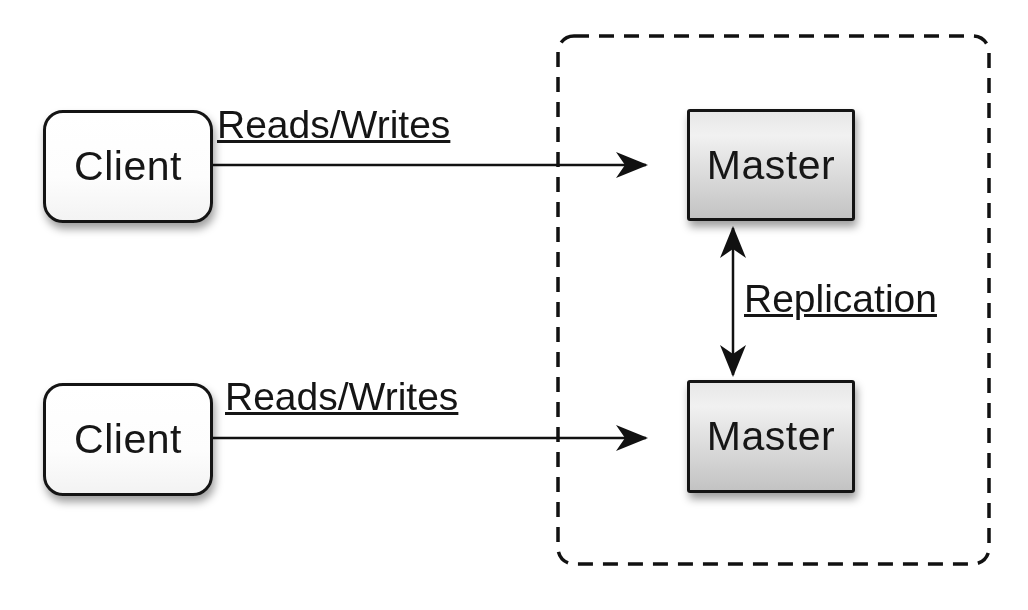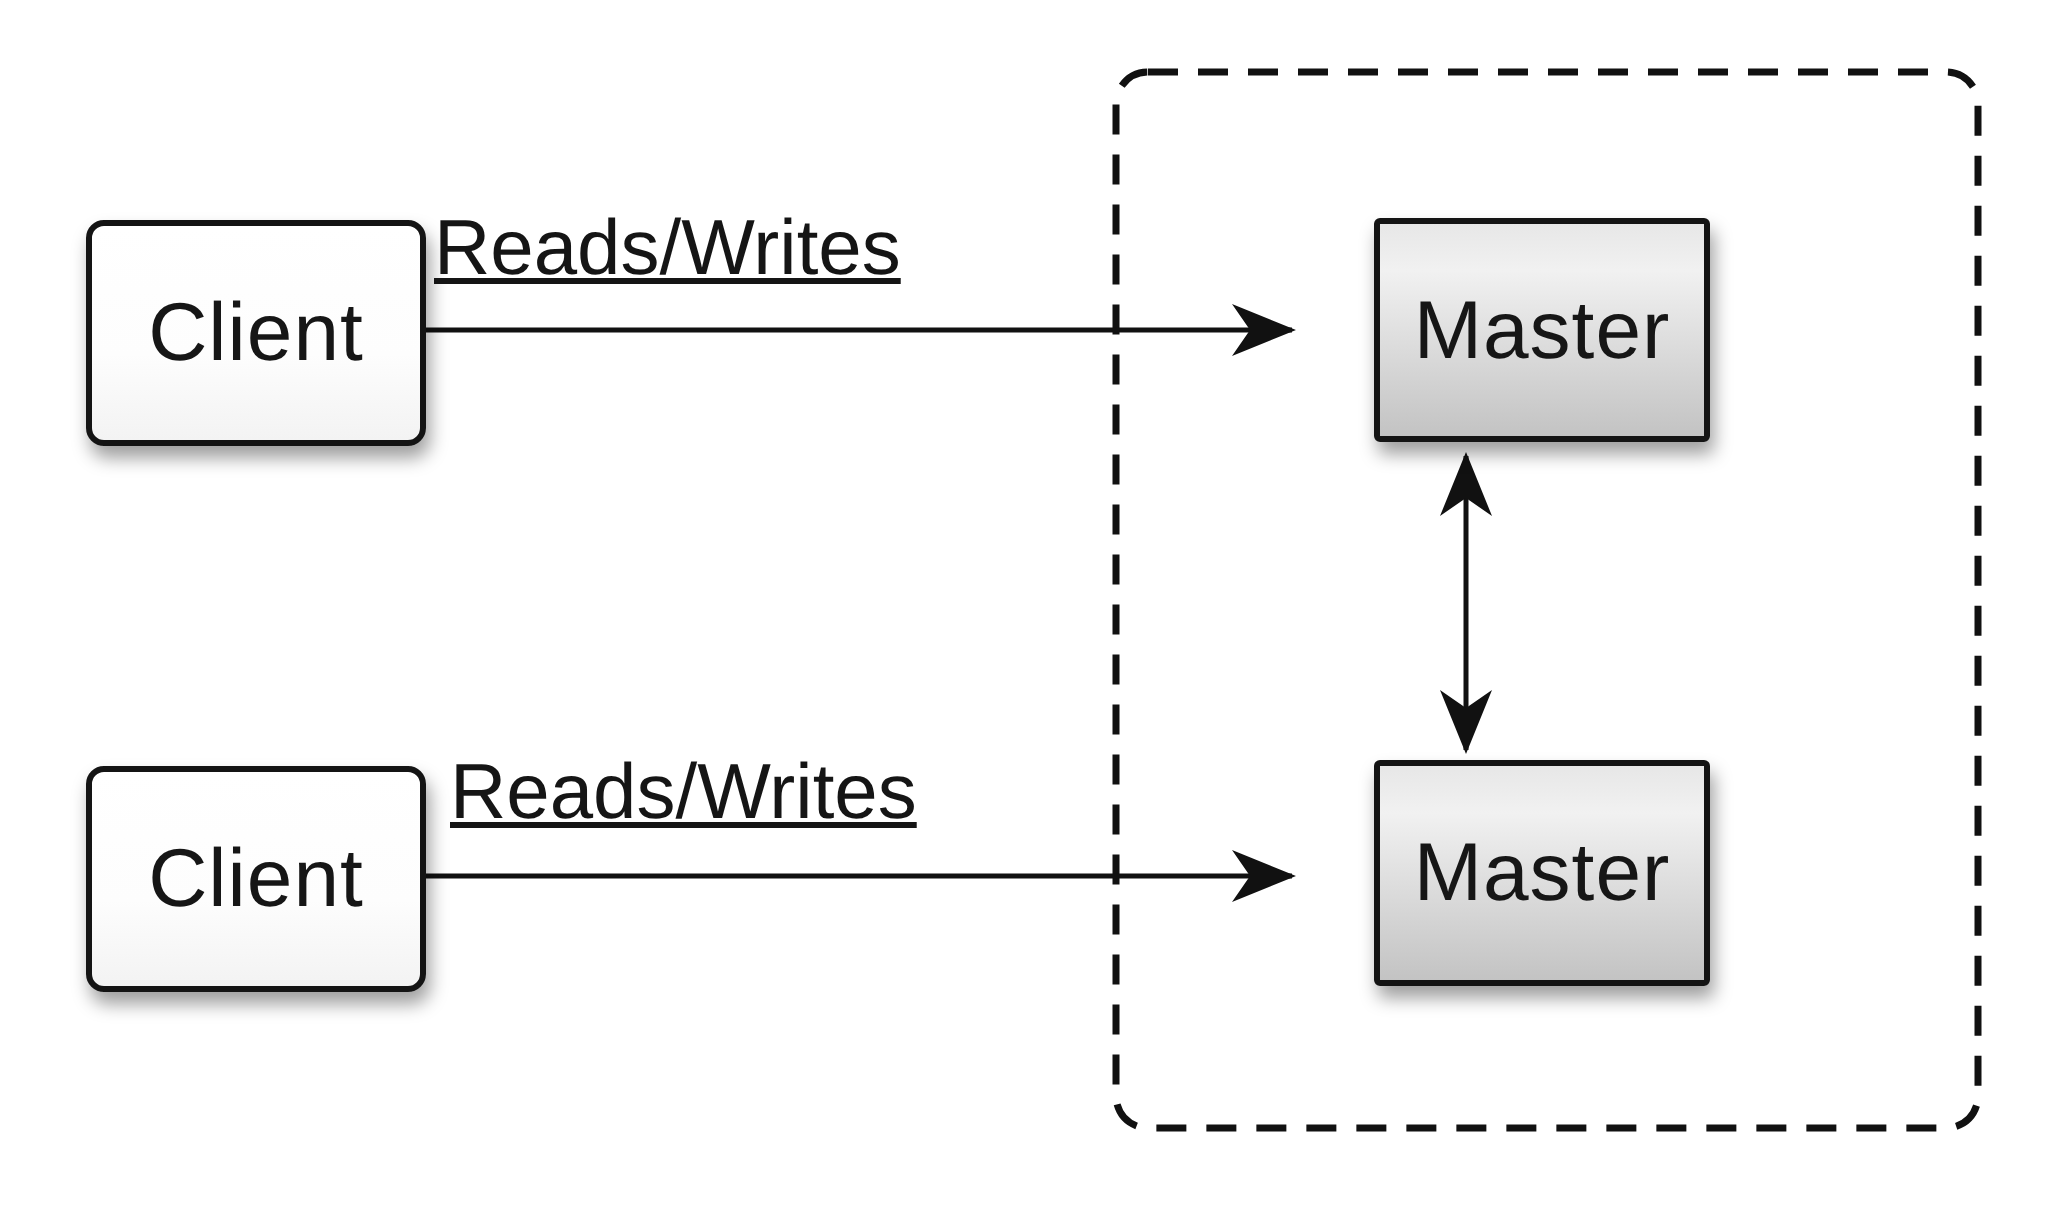--- a/index.html
+++ b/index.html
@@ -32,21 +32,21 @@
     border: 3px solid #141414;
     font-size: 41px;
     line-height: 1;
     letter-spacing: 0.5px;
     box-shadow: 2px 6px 9px rgba(0,0,0,0.38);
   }
   .node.client {
     left: 43px;
     width: 170px;
     height: 113px;
-    border-radius: 9px;
+    border-radius: 20px;
     background: linear-gradient(180deg, #ffffff 0%, #fdfdfd 60%, #f3f3f3 100%);
   }
   .node.client.top    { top: 110px; }
   .node.client.bottom { top: 383px; }
   .node.master {
     left: 650px;
     width: 168px;
     height: 113px;
     border-radius: 3px;
     background: linear-gradient(180deg, #e7e7e7 0%, #f1f1f1 22%, #c3c3c3 100%);
@@ -103,14 +103,15 @@
   </div>
 
   <div class="node master bottom">
     <span>Master</span>
   </div>
 
   <div class="edge-label rw-top">Reads/Writes</div>
 
   <div class="edge-label rw-bottom">Reads/Writes</div>
 
+  <div class="edge-label replication">Replication</div>
 
 </div>
 
 </body></html>

